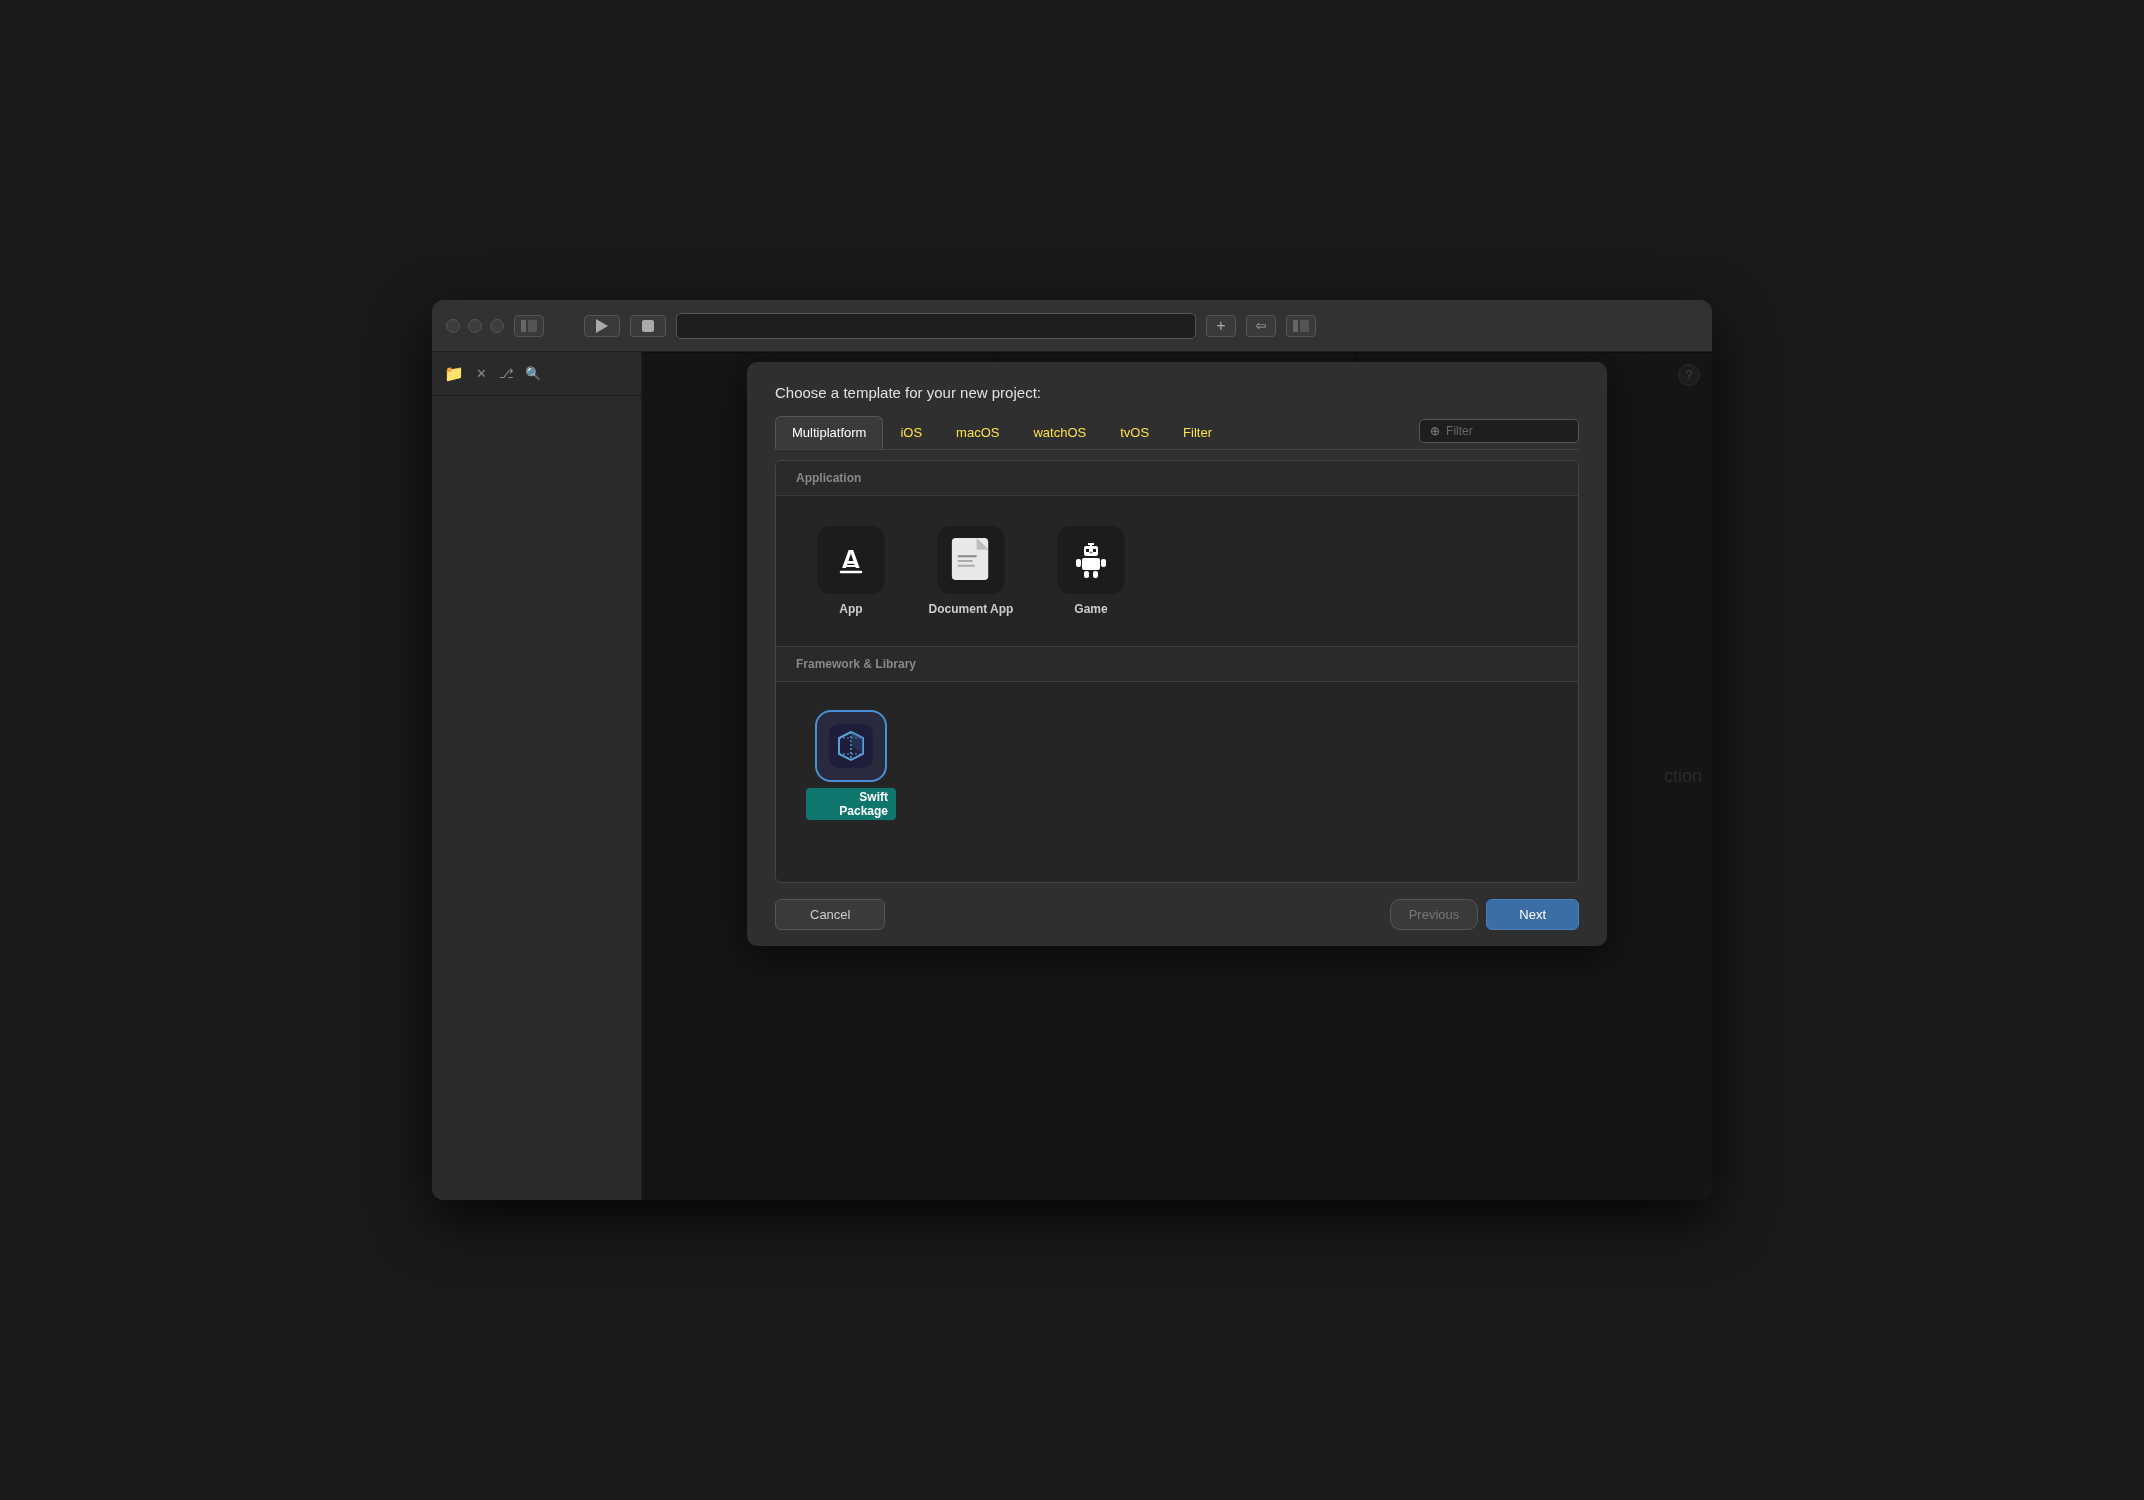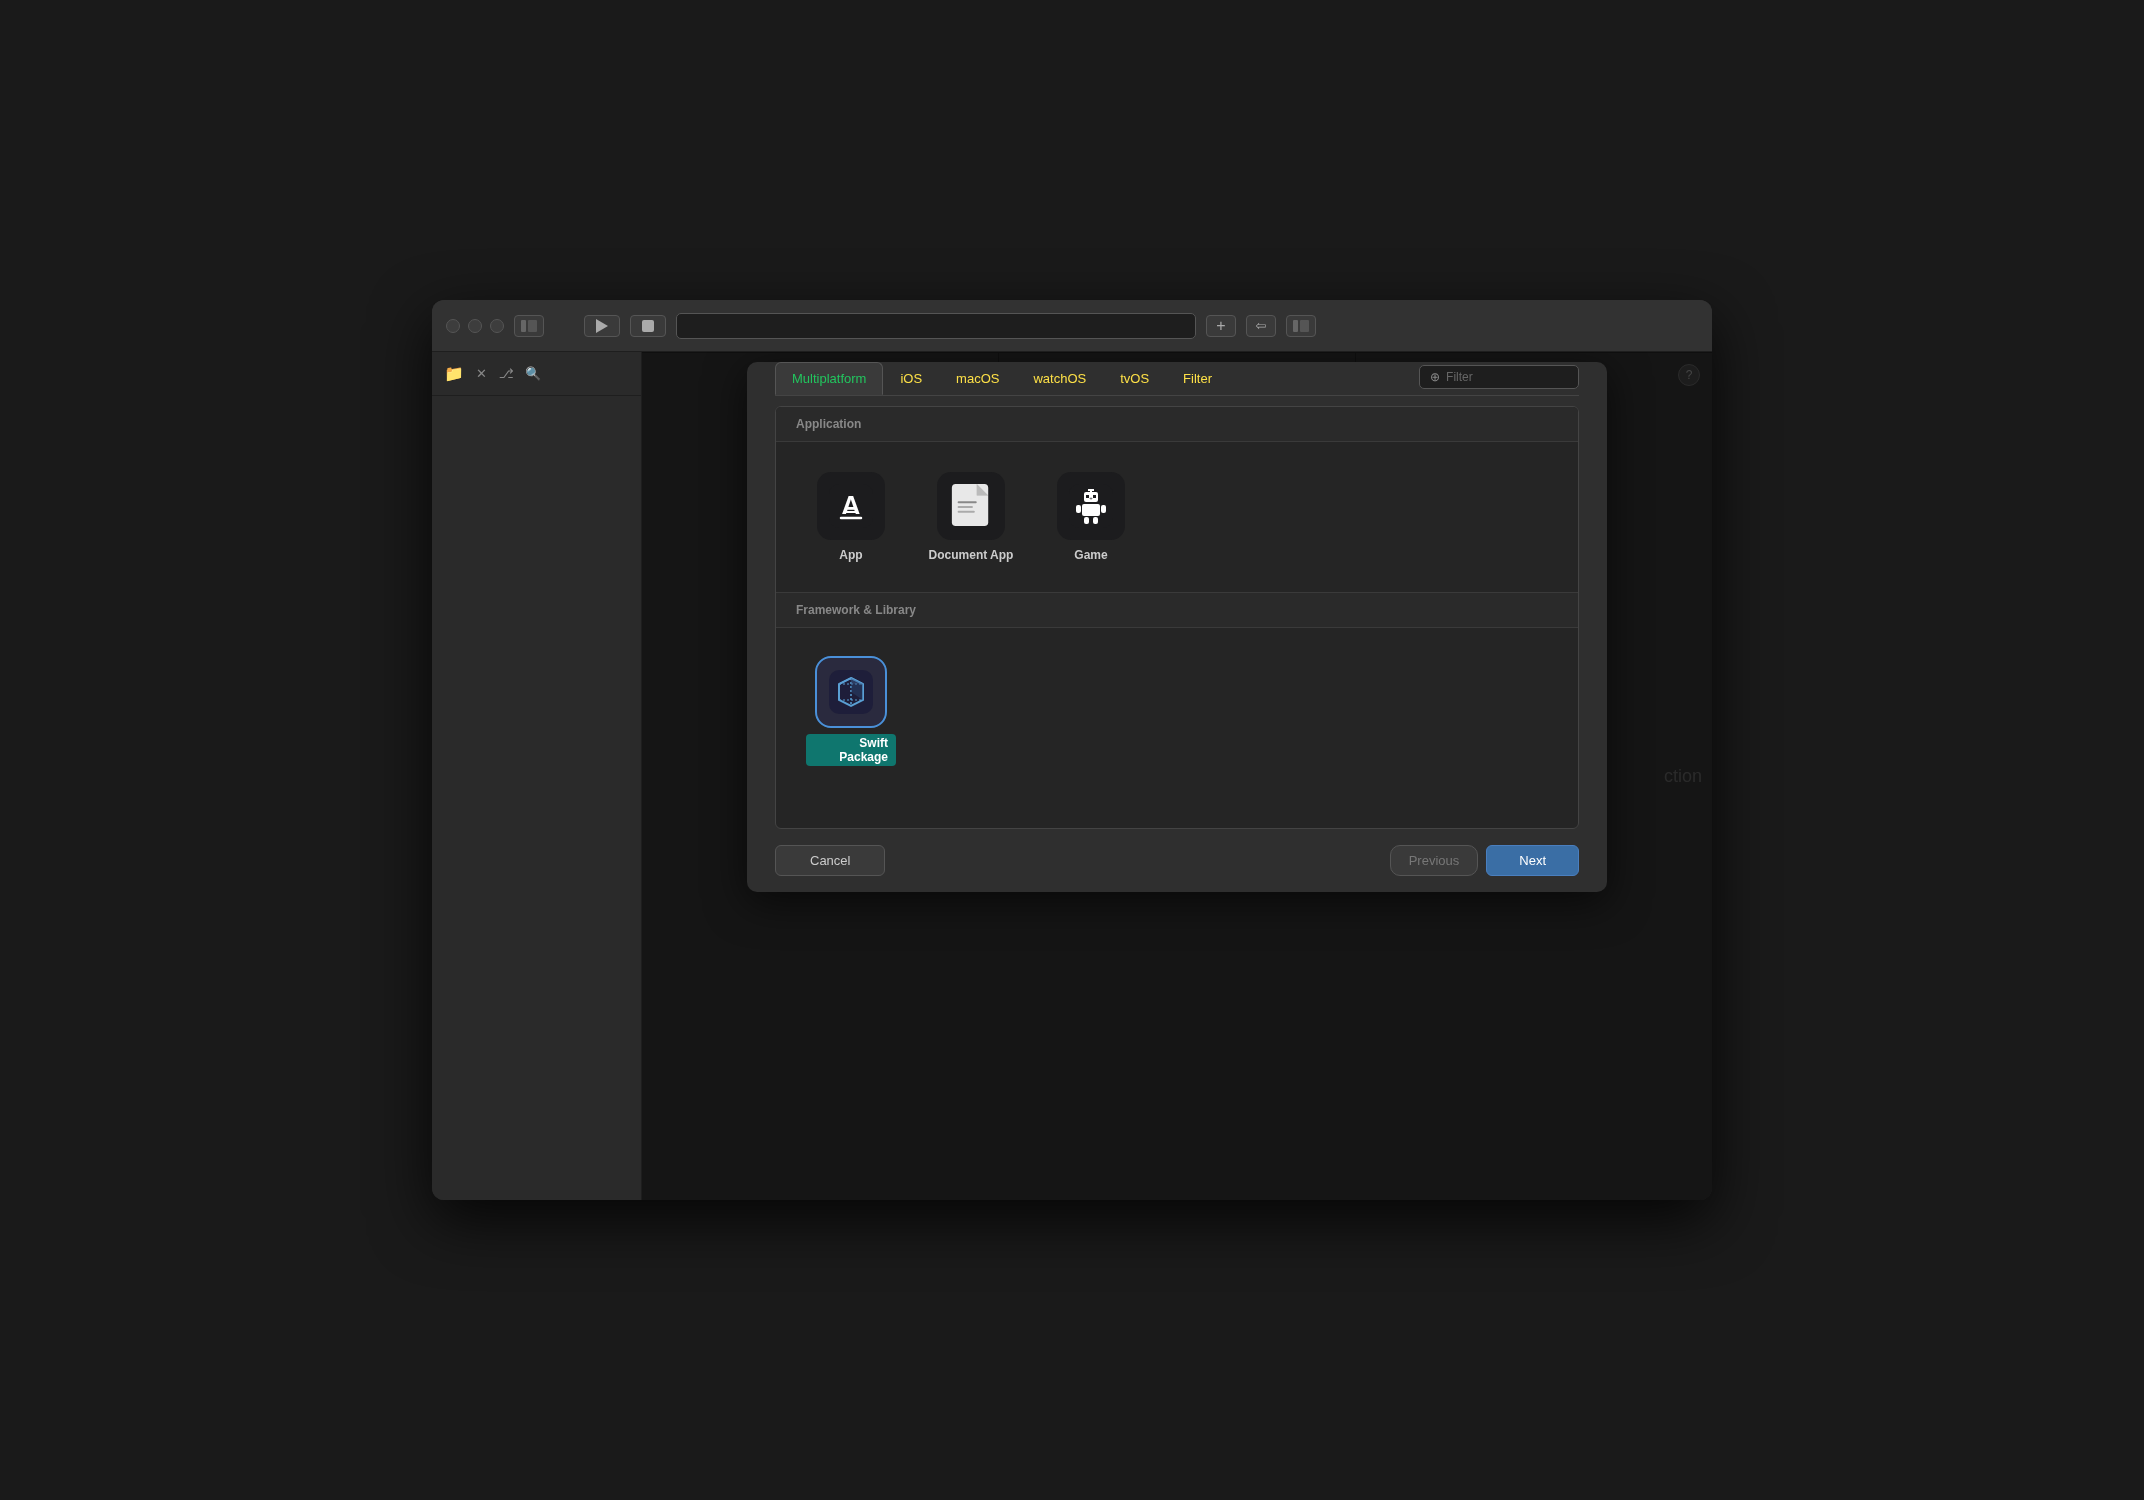--- a/index.html
+++ b/index.html
@@ -155,21 +155,21 @@
       padding: 8px 16px;
       font-size: 13px;
       color: #fde047;
       cursor: pointer;
       border-radius: 6px 6px 0 0;
       border: 1px solid transparent;
       background: transparent;
     }
 
     .tab.active {
-      color: #22c55e;
+      color: #ffffff;
       background: #3a3a3a;
       border: 1px solid #555;
       border-bottom: 1px solid #3a3a3a;
     }
 
     .filter-input-wrapper {
       display: flex;
       align-items: center;
       background: #1e1e1e;
       border: 1px solid #555;
@@ -455,20 +455,23 @@
         <span>?</span>
       </div>
 
       <div class="right-panel">
         <span style="font-size:18px; color:#555;">ction</span>
       </div>
 
       <div class="dialog-overlay">
         <div class="dialog">
 
+          <div class="dialog-header">
+            <span class="dialog-title">Choose a template for your new project:</span>
+          </div>
 
           <div class="dialog-body">
 
             <div class="tabs-container">
               <div class="tab active">
                 <span>Multiplatform</span>
               </div>
               <div class="tab">
                 <span>iOS</span>
               </div>

